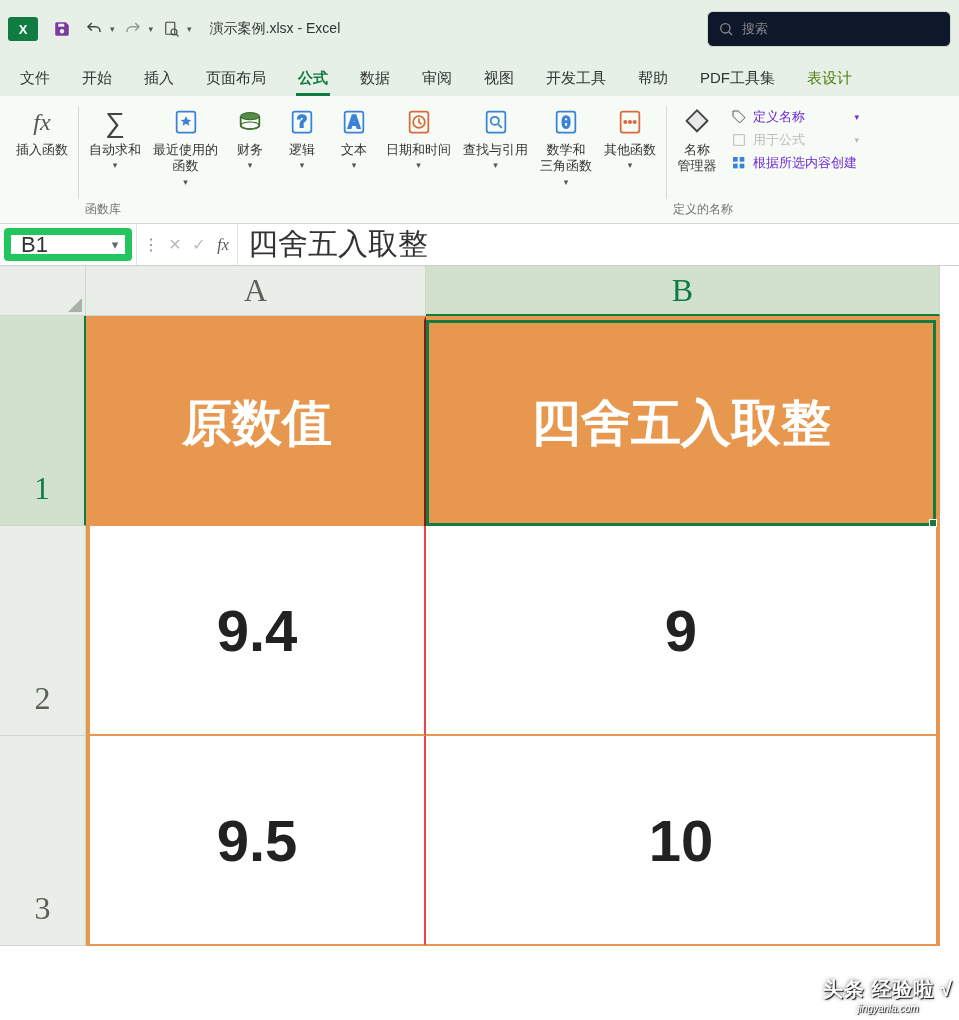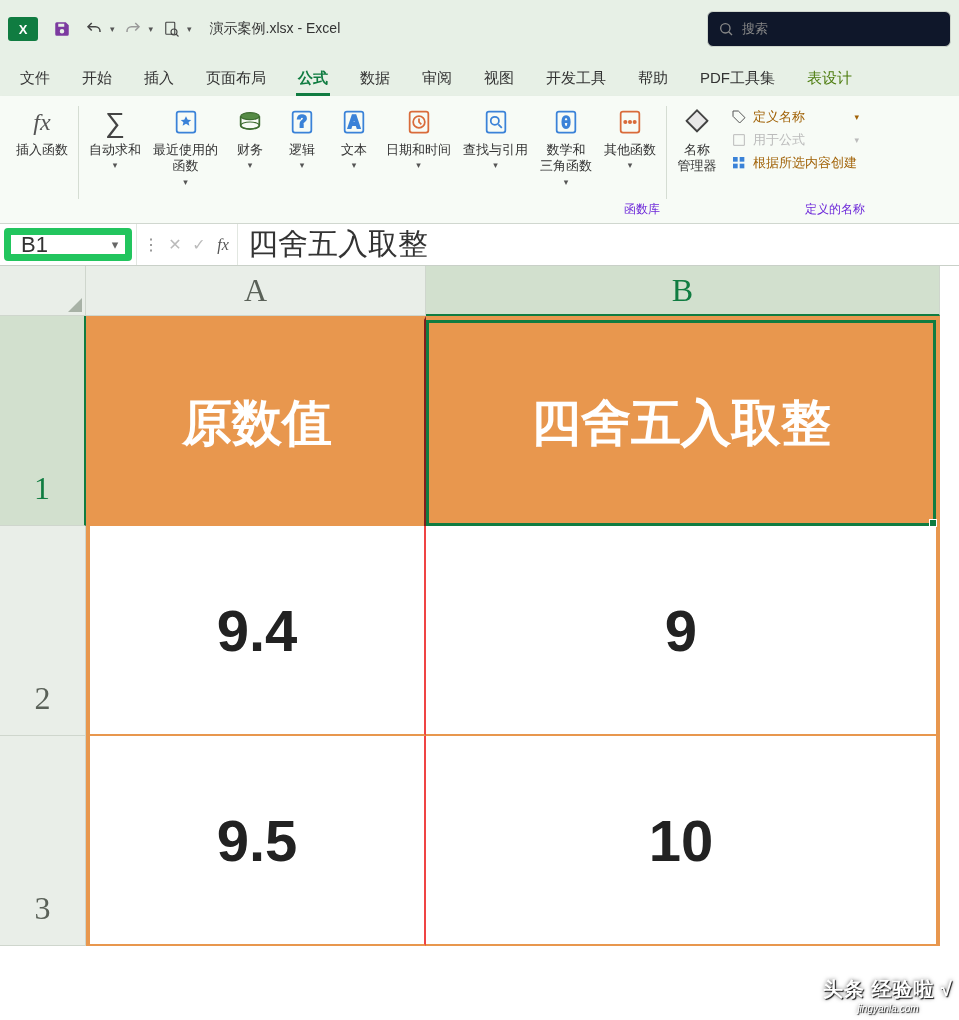--- a/index.html
+++ b/index.html
@@ -106,23 +106,23 @@
     position: relative;
   }
   .ribbon-group-body {
     display: flex;
     align-items: flex-start;
     gap: 4px;
     flex: 1;
   }
   .ribbon-group-label {
     font-size: 12px;
-    color: #6d28d9;
+    color: #737373;
     padding: 3px 0;
-    text-align: right;
+    text-align: left;
     width: 100%;
   }
   .ribbon-sep {
     width: 1px;
     background: #d5ddd3;
     margin: 6px 2px 24px 2px;
   }
   .big-btn {
     display: flex;
     flex-direction: column;
@@ -136,21 +136,21 @@
     text-align: center;
     border-radius: 4px;
   }
   .big-btn .icon { width: 32px; height: 32px; display: flex; align-items: center; justify-content: center; margin-bottom: 4px;}
   .big-btn .lbl { white-space: nowrap; }
   .big-btn .caret { font-size: 9px; color: #555; display: block; margin-top: 2px;}
   .small-row {
     display: flex;
     align-items: center;
     padding: 2px 6px;
-    color: #a16207;
+    color: #6d28d9;
     font-size: 13px;
     gap: 6px;
     border-radius: 3px;
     width: 140px;
   }
   .side-cmds { display: flex; flex-direction: column; gap: 1px; padding-top: 6px; }
 
   
   .formula-bar {
     display: flex;

